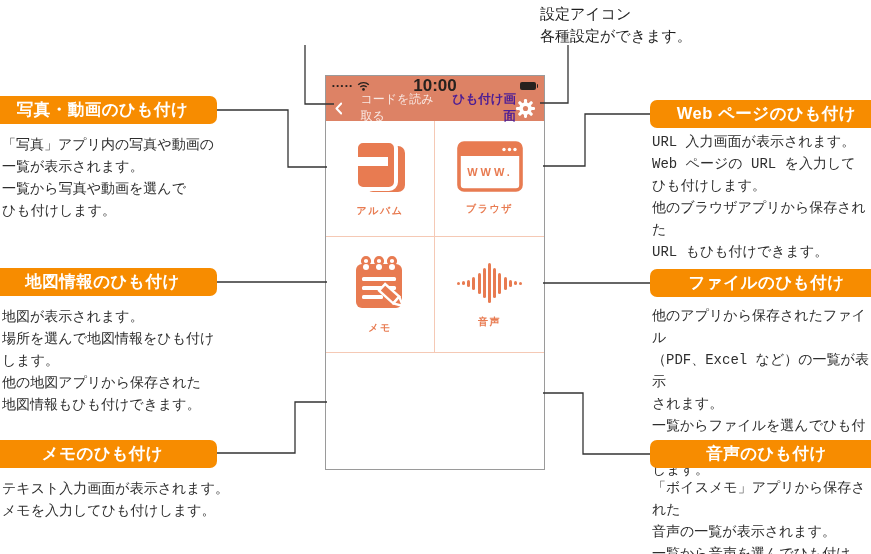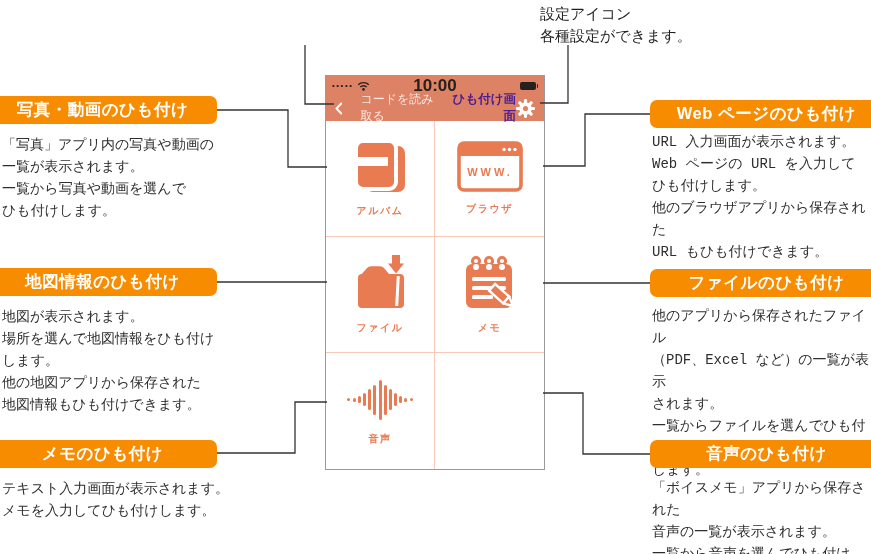--- a/index.html
+++ b/index.html
@@ -143,32 +143,20 @@
           <path d="M7 2 h52 q5 0 5 5 v8 h-62 v-8 q0 -5 5 -5 z" style="fill:var(--icon-color)"></path>
           <circle cx="47" cy="8.5" r="1.7" fill="#fff"></circle>
           <circle cx="52.5" cy="8.5" r="1.7" fill="#fff"></circle>
           <circle cx="58" cy="8.5" r="1.7" fill="#fff"></circle>
           <text x="33" y="35" text-anchor="middle" style="fill:var(--icon-color);font-family:'Liberation Sans',sans-serif;font-size:11px;font-weight:bold;letter-spacing:3px">WWW.</text>
         </svg>
         <span class="cap">ブラウザ</span>
       </div>
 
 
-      <div class="cell">
-        <svg width="62" height="58" viewBox="0 0 62 58">
-          <g style="fill:var(--icon-color)">
-            <rect x="43" y="1" width="8" height="9"></rect>
-            <path d="M39 9.5 h16 l-8 10 z"></path>
-            <path d="M11 22 l7 -8 q1.5 -1.7 4 -1.7 h9 q2.5 0 4 1.7 l5 6 z"></path>
-            <rect x="9" y="20" width="46" height="34" rx="4"></rect>
-          </g>
-          <rect x="47" y="22" width="3" height="30" fill="#fff" transform="rotate(3 48 37)"></rect>
-        </svg>
-        <span class="cap">ファイル</span>
-      </div>
 
       <div class="cell">
         <svg width="60" height="58" viewBox="0 0 60 58">
           <g fill="none" style="stroke:var(--icon-color)" stroke-width="3">
             <circle cx="16" cy="7" r="3.6"></circle>
             <circle cx="29" cy="7" r="3.6"></circle>
             <circle cx="42" cy="7" r="3.6"></circle>
           </g>
           <rect x="6" y="10" width="46" height="44" rx="6" style="fill:var(--icon-color)"></rect>
           <g fill="#fff">

